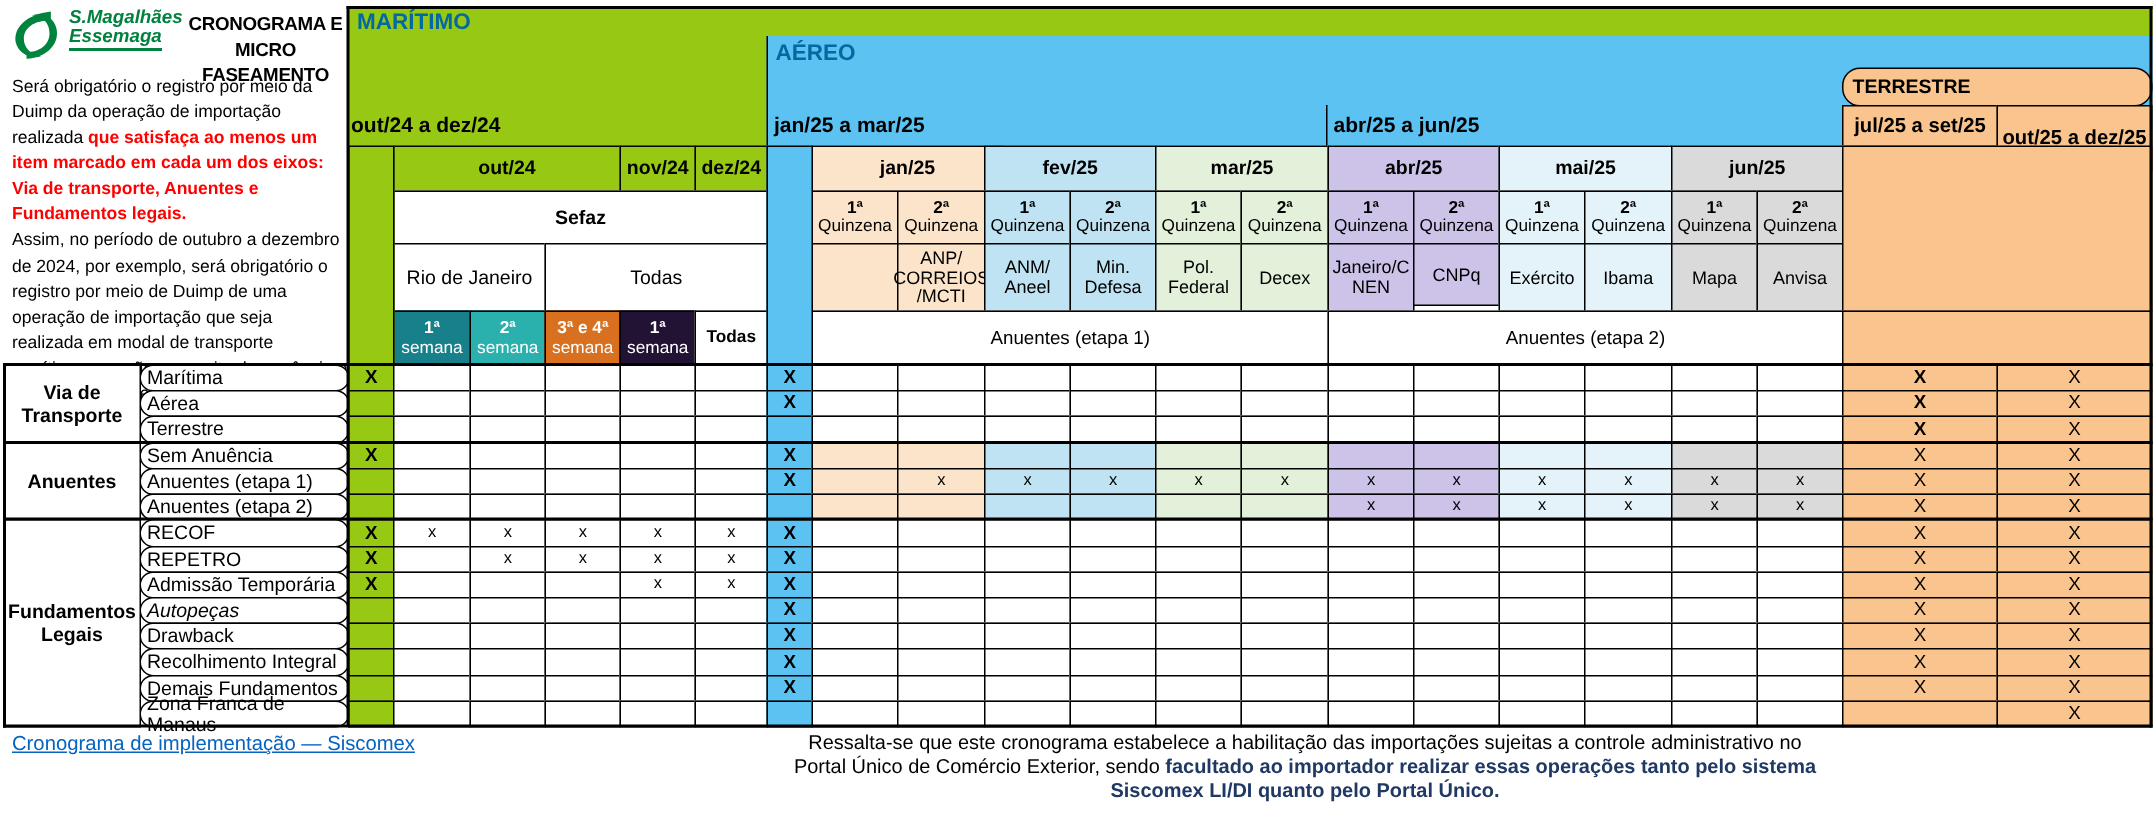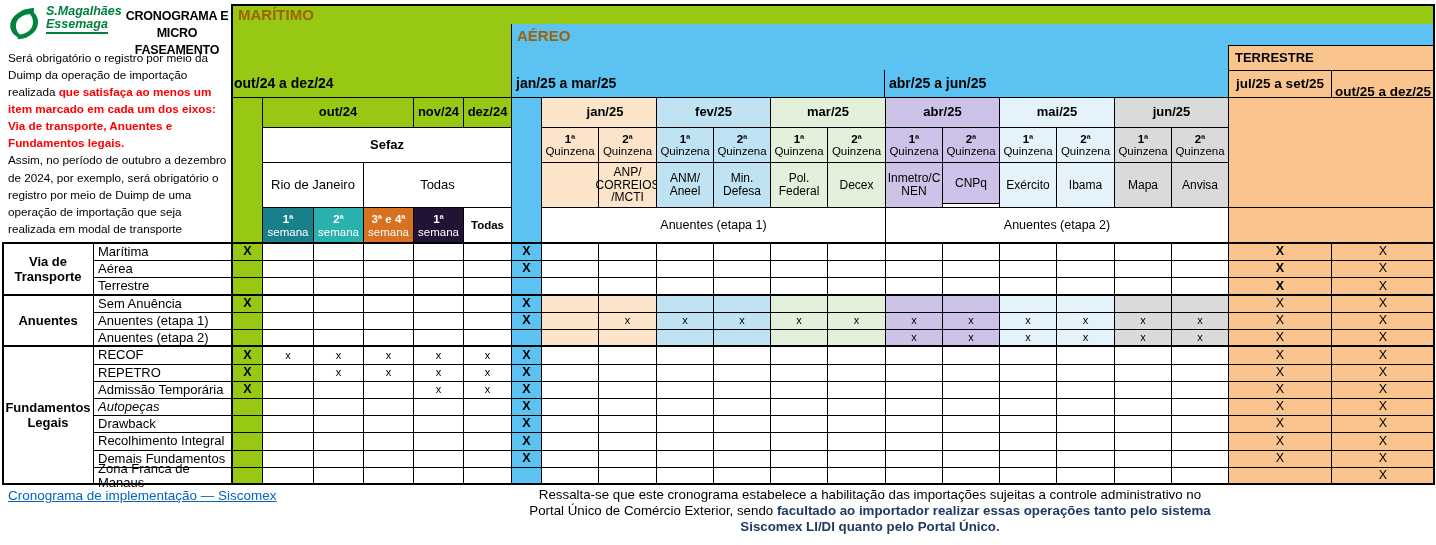--- a/index.html
+++ b/index.html
@@ -1,28 +1,28 @@
 <!DOCTYPE html>
 <html><head>
 <meta charset="utf-8">
 <style>
   html,body{margin:0;padding:0;background:#fff;font-family:"Liberation Sans",sans-serif;}
   #canvas{position:relative;width:1436px;height:545px;background:#fff;overflow:hidden;color:#000;}
   .abs{position:absolute;box-sizing:border-box;}
   .cell{position:absolute;box-sizing:border-box;border:1px solid #000;background:#fff;
         display:flex;flex-direction:column;align-items:center;justify-content:center;
         text-align:center;line-height:1.08;color:#000;}
-  .cell.left{flex-direction:row;justify-content:flex-start;text-align:left;padding-left:4px;}
+  .cell.left{flex-direction:row;justify-content:flex-start;text-align:left;padding-left:4px;border-radius:12px;}
   .cell.pre{white-space:pre-line;}
   .bold{font-weight:700;} .fs115{font-size:11.5px;} .fs12{font-size:12px;}
   .fs125{font-size:12.5px;} .fs13{font-size:13px;} .fs135{font-size:13.5px;}
   .xbig{font-size:12.5px;font-weight:700;}
   .xreg{font-size:12.5px;font-weight:400;}
   .xsmall{font-size:11px;font-weight:400;}
-  .band-label{position:absolute;font-weight:700;font-size:15px;color:#a16207;}
+  .band-label{position:absolute;font-weight:700;font-size:15px;color:#0369a1;}
   .range-label{position:absolute;font-weight:700;font-size:14px;color:#000;}
   .gridline{position:absolute;background:#000;}
   
   #logo{position:absolute;left:6px;top:5px;display:flex;align-items:flex-start;}
   #logo-text{margin-left:4px;color:#00813E;font-style:italic;font-weight:700;font-size:12.5px;line-height:1.05;}
   #logo-text .swoosh{display:inline-block;border-bottom:2px solid #00813E;padding-bottom:1px;}
   #panel-title{position:absolute;left:116px;top:8px;width:122px;font-weight:700;font-size:12.5px;
                line-height:1.35;text-align:center;letter-spacing:-0.2px;}
   #panel-paragraph{position:absolute;left:8px;top:49px;width:224px;font-size:11.7px;line-height:1.46;}
   #panel-paragraph .red{color:#FF0000;font-weight:700;}
@@ -143,21 +143,21 @@
 Federal</div>
       <div class="cell fs115" style="left: 827px; top: 127px; width: 59px; height: 36px; background: rgb(227, 240, 218);">
         <div style="font-weight: 700;">2ª</div>
         <div>Quinzena</div>
       </div>
       <div class="cell fs12 pre" style="left: 827px; top: 162px; width: 59px; height: 46px; background: rgb(227, 240, 218);">Decex</div>
       <div class="cell fs115" style="left: 885px; top: 127px; width: 58px; height: 36px; background: rgb(205, 194, 232);">
         <div style="font-weight: 700;">1ª</div>
         <div>Quinzena</div>
       </div>
-      <div class="cell fs12 pre" style="left: 885px; top: 162px; width: 58px; height: 46px; background: rgb(205, 194, 232);">Inmetro/C
+      <div class="cell fs12 pre" style="left: 885px; top: 162px; width: 58px; height: 46px; background: rgb(205, 194, 232);">Janeiro/C
 NEN</div>
       <div class="cell fs115" style="left: 942px; top: 127px; width: 58px; height: 36px; background: rgb(205, 194, 232);">
         <div style="font-weight: 700;">2ª</div>
         <div>Quinzena</div>
       </div>
       <div class="cell fs12 pre" style="left: 942px; top: 162px; width: 58px; height: 42px; background: rgb(205, 194, 232);">CNPq</div>
       <div class="cell fs115" style="left: 999px; top: 127px; width: 58px; height: 36px; background: rgb(228, 243, 249);">
         <div style="font-weight: 700;">1ª</div>
         <div>Quinzena</div>
       </div>

